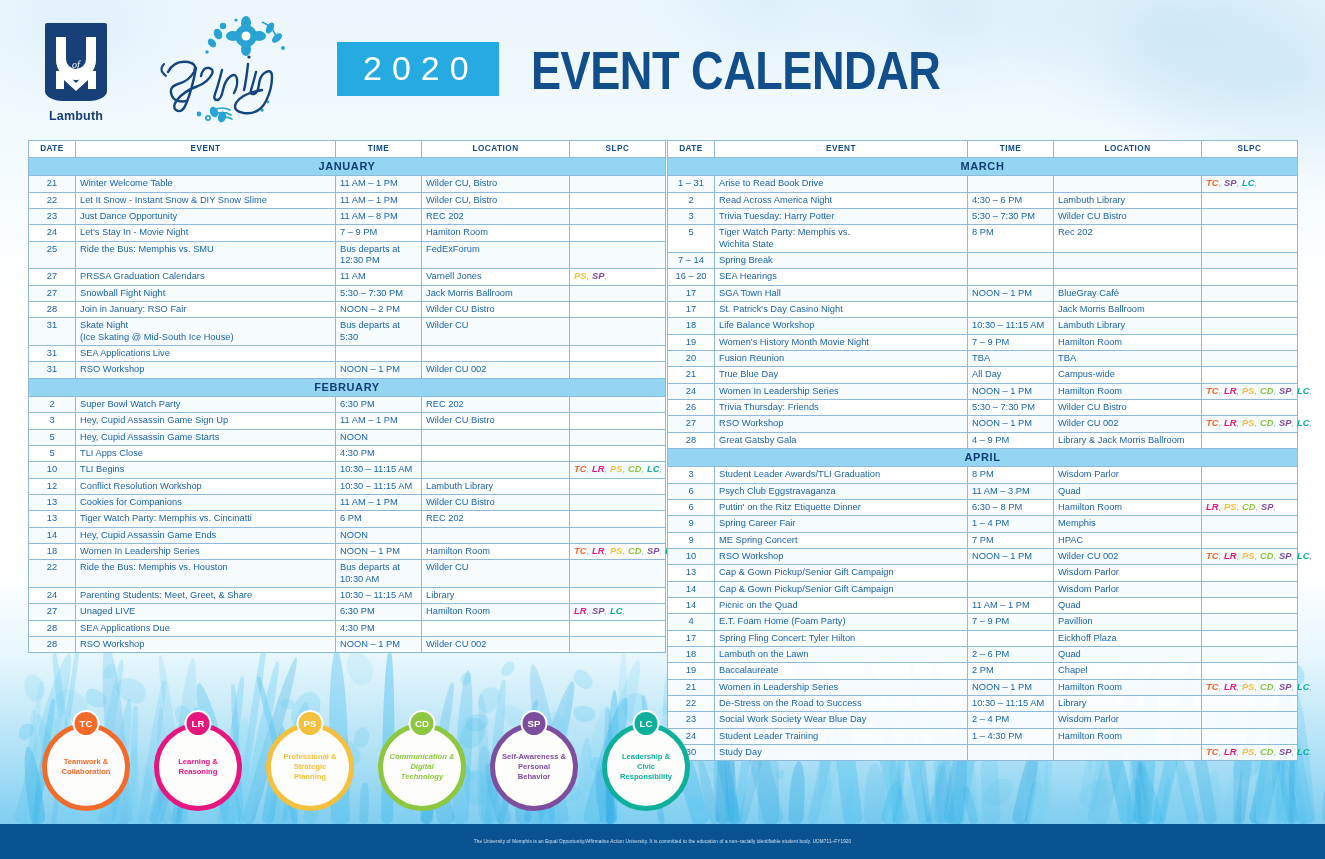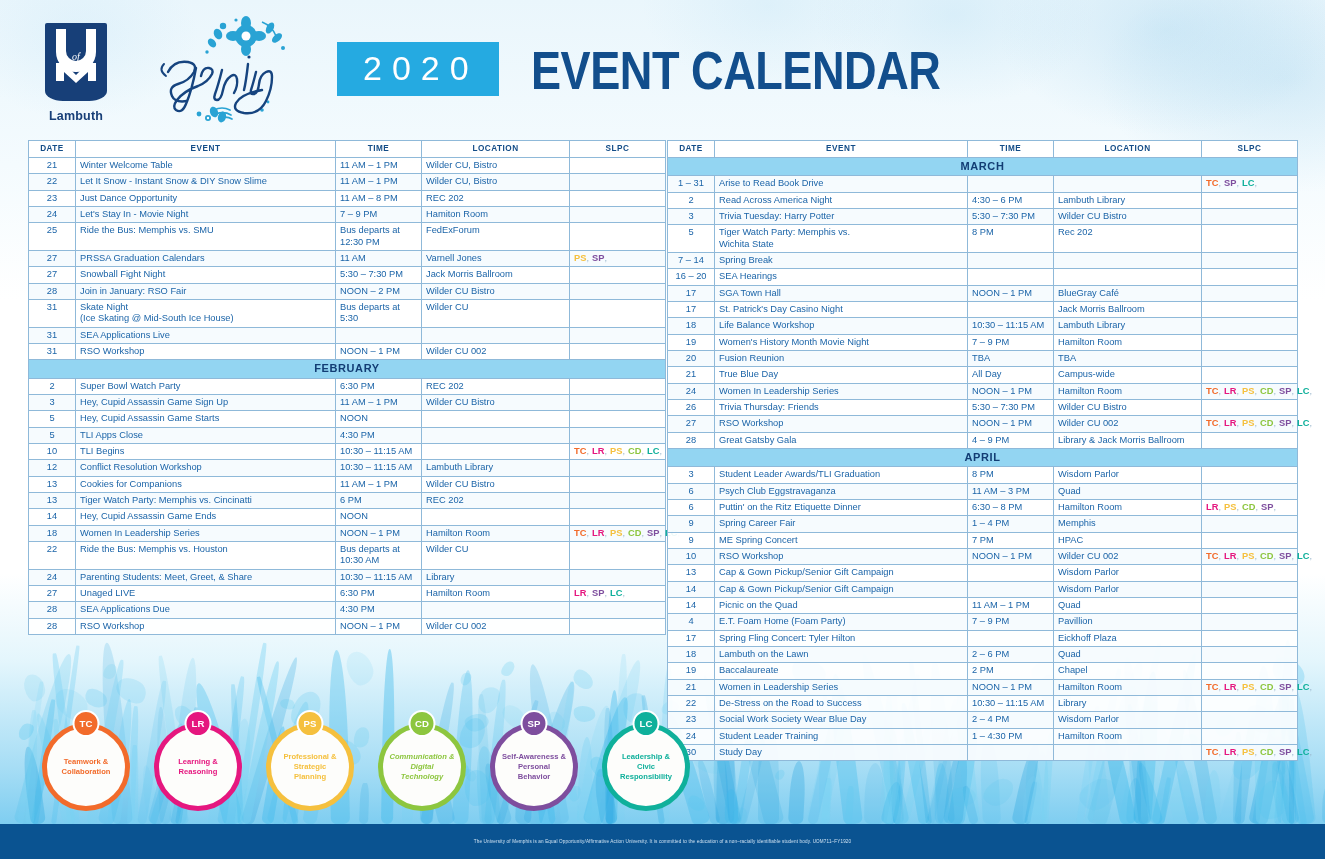--- a/index.html
+++ b/index.html
@@ -55,21 +55,21 @@
 
   
   .header {
     position: absolute; left: 0; top: 0; width: 100%; height: 138px;
     z-index: 3; display: flex; align-items: center; padding-left: 40px;
   }
   .logo-um { width: 72px; text-align: center; }
   .logo-box {
     width: 62px; height: 78px; background: #173f78; margin: 8px auto;
     border-radius: 2px 2px 18px 18px / 2px 2px 10px 10px;
-    position: relative; display: flex; align-items: flex-start; justify-content: center;
+    position: relative; display: flex; align-items: center; justify-content: center;
   }
   .logo-box svg { display: block; }
   .logo-cap { font-size: 12.5px; color: #173f78; font-weight: 700; margin-top: 5px; letter-spacing: .2px; }
 
   .spring-mark { width: 165px; margin-left: 38px; position: relative; height: 110px; }
   .spring-mark svg { position: absolute; left: 0; top: 0; }
 
   .year-badge {
     margin-left: 22px; background: #25aae1; color: #fff;
     font-size: 34px; font-weight: 400; letter-spacing: 10px;
@@ -102,21 +102,21 @@
     font-size: 8.2px; letter-spacing: .5px; text-align: center;
     padding: 3px 2px; vertical-align: middle;
   }
   td.c-date { text-align: center; color: #1b64a8; }
   tr.month-row td {
     background: #93d5f2; color: #123d74; font-weight: 700;
     text-align: center; font-size: 11px; letter-spacing: .6px;
     padding: 2px 0; border-color: #8fb9d9;
   }
   tr.ev:nth-child(even) td { background: rgba(243,250,253,.75); }
-  td.c-slpc { font-size: 8.4px; letter-spacing: .1px; white-space: nowrap; }
+  td.c-slpc { font-size: 8.4px; letter-spacing: .1px; white-space: nowrap; font-style: italic; }
   .tag { font-weight: 700; }
   .tag-TC { color: #f26b2b; }
   .tag-LR { color: #e5177f; }
   .tag-PS { color: #f5c03e; }
   .tag-CD { color: #8dc63f; }
   .tag-SP { color: #7e4e9e; }
   .tag-LC { color: #0fb09b; }
   .sep { color: #9ab7cc; }
 
   
@@ -426,20 +426,23 @@
       <thead>
           <tr id="head-left">
             <th>DATE</th>
             <th>EVENT</th>
             <th>TIME</th>
             <th>LOCATION</th>
             <th>SLPC</th>
           </tr>
         </thead>
       <tbody id="body-left">
+          <tr class="month-row">
+            <td colspan="5">JANUARY</td>
+          </tr>
           <tr class="ev">
             <td class="c-date">21</td>
             <td class="c-event">Winter Welcome Table</td>
             <td class="c-time">11 AM – 1 PM</td>
             <td class="c-loc">Wilder CU, Bistro</td>
             <td class="c-slpc"></td>
           </tr>
           <tr class="ev">
             <td class="c-date">22</td>
             <td class="c-event">Let It Snow - Instant Snow &amp; DIY Snow Slime</td>

